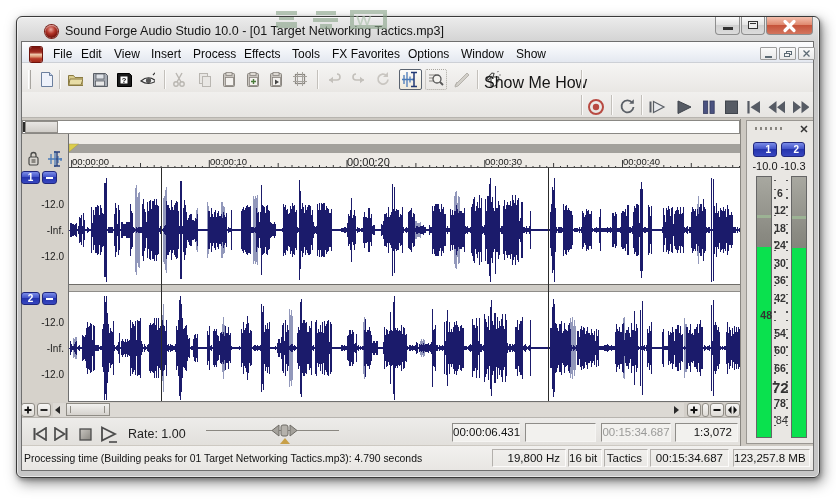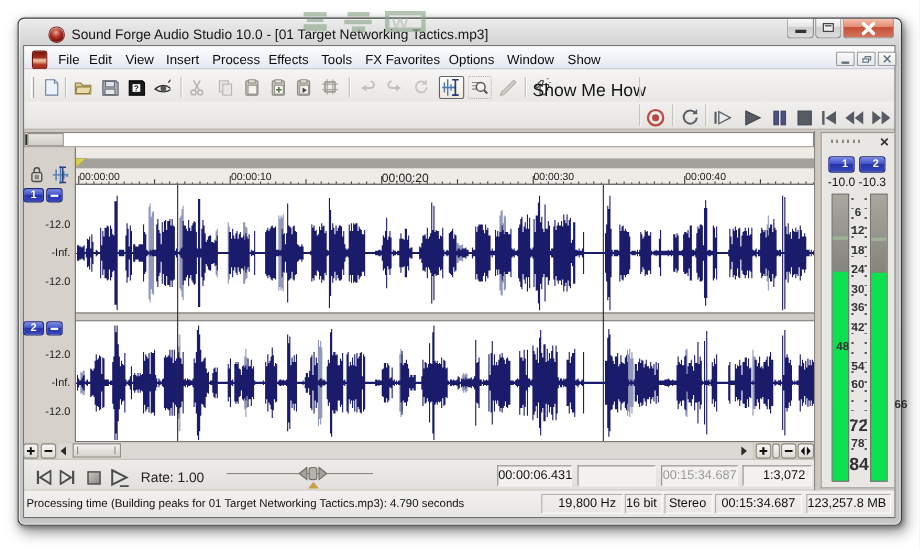--- a/index.html
+++ b/index.html
@@ -390,21 +390,21 @@
 
 <div class="tbox" style="left:452px;width:68px">00:00:06.431</div>
 <div class="tbox" style="left:525px;width:71px"></div>
 <div class="tbox" style="left:601px;width:70px;color:#9a9a98">00:15:34.687</div>
 <div class="tbox" style="left:675px;width:63px;text-align:right;padding-right:5px">1:3,072</div>
 
 <div class="statbar"></div>
 <div class="abs" style="left:24px;top:453px;font-size:10.4px;color:#111">Processing time (Building peaks for 01 Target Networking Tactics.mp3): 4.790 seconds</div>
 <div class="scell" style="left:492px;width:74px">19,800 Hz</div>
 <div class="scell" style="left:568px;width:34px">16 bit</div>
-<div class="scell" style="left:604px;width:44px">Stereo</div>
+<div class="scell" style="left:604px;width:44px">Tactics</div>
 <div class="scell" style="left:650px;width:79px">00:15:34.687</div>
 <div class="scell" style="left:733px;width:77px">123,257.8 MB</div>
 
 <div class="meterpanel"></div>
 
 <div class="abs" style="left:755px;top:127px;width:30px;height:3px;background:repeating-linear-gradient(90deg,#8a8781 0 2px,transparent 2px 5px)"></div>
 <svg class="abs" style="left:799px;top:124px" width="10" height="10" viewBox="0 0 10 10">
     <path d="M2 2l6 6M8 2 2 8" stroke="#333" stroke-width="1.5"></path>
   </svg>
 
@@ -429,24 +429,24 @@
 <div style="position:absolute;left:772px;top:186.5px;width:16px;text-align:center;font-size:10.5px;font-weight:bold;color:#333;">6</div>
 <div style="position:absolute;left:772px;top:204.0px;width:16px;text-align:center;font-size:10.5px;font-weight:bold;color:#333;">12</div>
 <div style="position:absolute;left:772px;top:221.5px;width:16px;text-align:center;font-size:10.5px;font-weight:bold;color:#333;">18</div>
 <div style="position:absolute;left:772px;top:239.0px;width:16px;text-align:center;font-size:10.5px;font-weight:bold;color:#333;">24</div>
 <div style="position:absolute;left:772px;top:256.5px;width:16px;text-align:center;font-size:10.5px;font-weight:bold;color:#333;">30</div>
 <div style="position:absolute;left:772px;top:274.0px;width:16px;text-align:center;font-size:10.5px;font-weight:bold;color:#333;">36</div>
 <div style="position:absolute;left:772px;top:291.5px;width:16px;text-align:center;font-size:10.5px;font-weight:bold;color:#333;">42</div>
 <div style="position:absolute;left:756px;top:309.0px;width:16px;text-align:right;font-size:10.5px;font-weight:bold;color:#333;">48</div>
 <div style="position:absolute;left:772px;top:326.5px;width:16px;text-align:center;font-size:10.5px;font-weight:bold;color:#333;">54</div>
 <div style="position:absolute;left:772px;top:344.0px;width:16px;text-align:center;font-size:10.5px;font-weight:bold;color:#333;">60</div>
-<div style="position:absolute;left:811px;top:361.5px;width:16px;text-align:center;font-size:10.5px;font-weight:bold;color:#333;">66</div>
+<div style="position:absolute;left:772px;top:361.5px;width:16px;text-align:center;font-size:10.5px;font-weight:bold;color:#333;">66</div>
 <div style="position:absolute;left:772px;top:379.0px;width:16px;text-align:center;font-size:15px;font-weight:bold;color:#333;">72</div>
 <div style="position:absolute;left:772px;top:396.5px;width:16px;text-align:center;font-size:10.5px;font-weight:bold;color:#333;">78</div>
-<div style="position:absolute;left:772px;top:414.0px;width:16px;text-align:left;font-size:16px;font-weight:bold;color:#333;">84</div>
+<div style="position:absolute;left:772px;top:414.0px;width:16px;text-align:right;font-size:11px;font-weight:normal;color:#333;">84</div>
 
 <div style="position:absolute;left:276px;top:8px;width:115px;height:22px;opacity:.62">
 <div class="wm" style="left:0;top:3px;width:21px;height:4px"></div>
 <div class="wm" style="left:3px;top:9px;width:15px;height:3px"></div>
 <div class="wm" style="left:0;top:14px;width:21px;height:6px"></div>
 <div class="wm" style="left:40px;top:3px;width:20px;height:4px"></div>
 <div class="wm" style="left:37px;top:10px;width:25px;height:4px"></div>
 <div class="wm" style="left:44px;top:16px;width:12px;height:5px"></div>
 <div class="wm" style="left:74px;top:2px;width:37px;height:19px;background:transparent;border:4px solid #8ca68c"></div>
 <div style="position:absolute;left:80px;top:5px;font-size:13px;font-weight:bold;color:#a8bfa8;letter-spacing:-2px">VV</div>

